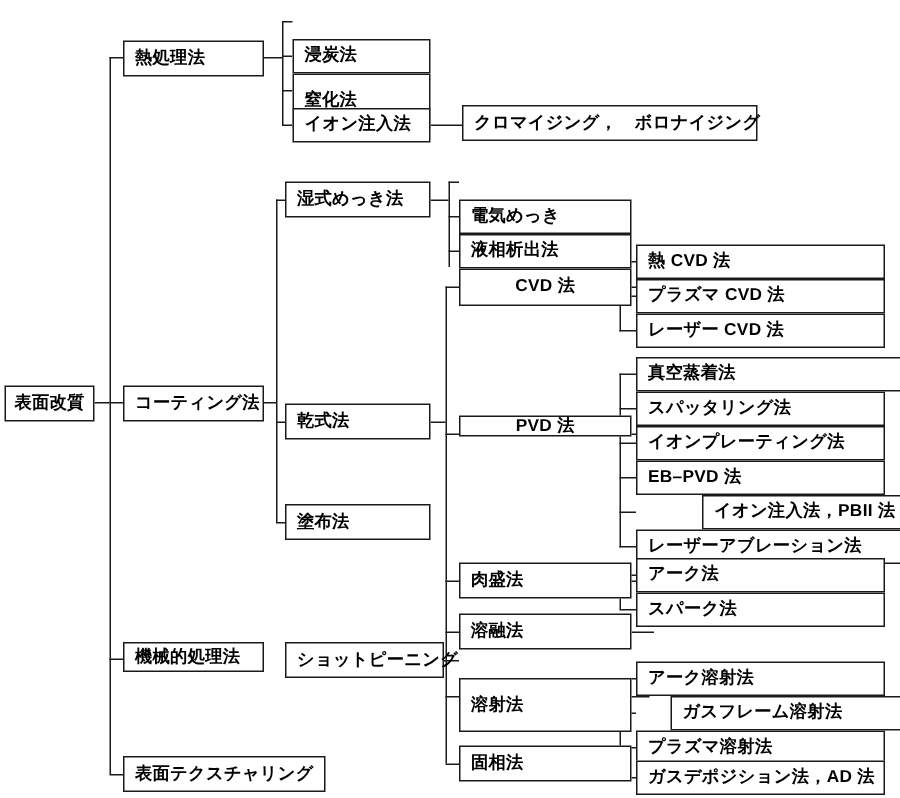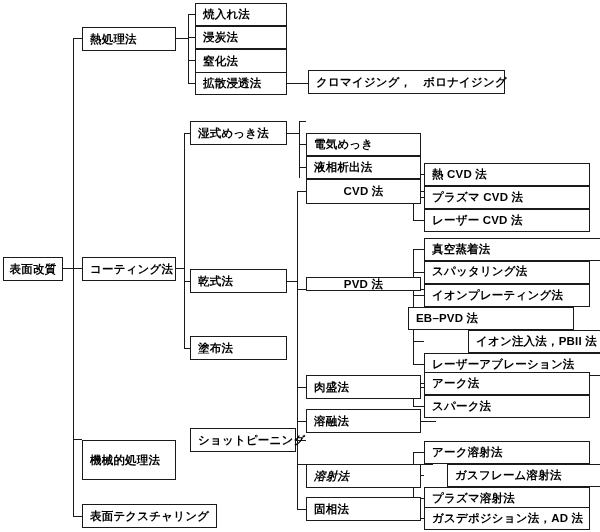--- a/index.html
+++ b/index.html
@@ -102,46 +102,45 @@
     <div class="line h" style="left: 421px; top: 464px; width: 12px;"></div>
     <div class="line v" style="left: 413px; top: 452px; height: 46px;"></div>
     <div class="line h" style="left: 413px; top: 452px; width: 11px;"></div>
     <div class="line h" style="left: 413px; top: 475px; width: 11px;"></div>
     <div class="line h" style="left: 413px; top: 498px; width: 11px;"></div>
     <div class="line h" style="left: 409px; top: 464px; width: 12px;"></div>
     <div class="line h" style="left: 421px; top: 518px; width: 15px;"></div>
     <div class="node center" style="left: 3px; top: 257px; width: 60px; height: 24px;">表面改質</div>
     <div class="node" style="left: 82px; top: 27px; width: 94px; height: 24px;">熱処理法</div>
     <div class="node" style="left: 82px; top: 257px; width: 94px; height: 24px;">コーティング法</div>
-    <div class="node" style="left: 82px; top: 440px; width: 94px; height: 40px;">機械的処理法</div>
+    <div class="node" style="left: 82px; top: 428px; width: 94px; height: 20px;">機械的処理法</div>
     <div class="node" style="left: 82px; top: 504px; width: 135px; height: 24px;">表面テクスチャリング</div>
-    <div class="node" style="left: 195px; top: 3px; width: 92px; height: 23px;">焼入れ法</div>
     <div class="node" style="left: 195px; top: 26px; width: 92px; height: 23px;">浸炭法</div>
-    <div class="node" style="left: 195px; top: 49px; width: 92px; height: 24px;">窒化法</div>
-    <div class="node" style="left: 195px; top: 72px; width: 92px; height: 23px;">拡散浸透法</div>
+    <div class="node" style="left: 195px; top: 49px; width: 92px; height: 37px;">窒化法</div>
+    <div class="node" style="left: 195px; top: 72px; width: 92px; height: 23px;">イオン注入法</div>
     <div class="node" style="left: 190px; top: 121px; width: 97px; height: 24px;">湿式めっき法</div>
     <div class="node" style="left: 190px; top: 269px; width: 97px; height: 24px;">乾式法</div>
     <div class="node" style="left: 190px; top: 336px; width: 97px; height: 24px;">塗布法</div>
     <div class="node" style="left: 190px; top: 428px; width: 106px; height: 24px;">ショットピーニング</div>
     <div class="node" style="left: 308px; top: 70px; width: 197px; height: 24px;">クロマイジング，　ボロナイジング</div>
     <div class="node" style="left: 306px; top: 133px; width: 115px; height: 23px;">電気めっき</div>
     <div class="node" style="left: 306px; top: 156px; width: 115px; height: 23px; text-align: right;">液相析出法</div>
     <div class="node center" style="left: 306px; top: 179px; width: 115px; height: 25px;">CVD 法</div>
     <div class="node center" style="left: 306px; top: 277px; width: 115px; height: 14px;">PVD 法</div>
     <div class="node" style="left: 306px; top: 375px; width: 115px; height: 24px;">肉盛法</div>
     <div class="node" style="left: 306px; top: 409px; width: 115px; height: 24px;">溶融法</div>
-    <div class="node" style="left: 306px; top: 464px; width: 115px; height: 24px; font-style: italic;">溶射法</div>
+    <div class="node" style="left: 306px; top: 452px; width: 115px; height: 36px;">溶射法</div>
     <div class="node" style="left: 306px; top: 497px; width: 115px; height: 24px;">固相法</div>
     <div class="node" style="left: 424px; top: 163px; width: 166px; height: 23px;">熱 CVD 法</div>
     <div class="node" style="left: 424px; top: 186px; width: 166px; height: 23px;">プラズマ CVD 法</div>
     <div class="node" style="left: 424px; top: 209px; width: 166px; height: 23px;">レーザー CVD 法</div>
     <div class="node" style="left: 424px; top: 238px; width: 200px; height: 23px;">真空蒸着法</div>
-    <div class="node" style="left: 424px; top: 261px; width: 166px; height: 23px; font-family: Liberation Mono, monospace;">スパッタリング法</div>
+    <div class="node" style="left: 424px; top: 261px; width: 166px; height: 23px;">スパッタリング法</div>
     <div class="node" style="left: 424px; top: 284px; width: 166px; height: 23px;">イオンプレーティング法</div>
-    <div class="node" style="left: 408px; top: 307px; width: 166px; height: 23px;">EB–PVD 法</div>
+    <div class="node" style="left: 424px; top: 307px; width: 166px; height: 23px;">EB–PVD 法</div>
     <div class="node" style="left: 424px; top: 330px; width: 166px; height: 23px; margin-left: 44px;">イオン注入法，PBII 法</div>
     <div class="node" style="left: 424px; top: 353px; width: 200px; height: 23px;">レーザーアブレーション法</div>
     <div class="node" style="left: 424px; top: 372px; width: 166px; height: 23px;">アーク法</div>
     <div class="node" style="left: 424px; top: 395px; width: 166px; height: 23px;">スパーク法</div>
     <div class="node" style="left: 424px; top: 441px; width: 166px; height: 23px;">アーク溶射法</div>
     <div class="node" style="left: 447px; top: 464px; width: 166px; height: 23px;">ガスフレーム溶射法</div>
     <div class="node" style="left: 424px; top: 487px; width: 166px; height: 23px;">プラズマ溶射法</div>
     <div class="node" style="left: 424px; top: 507px; width: 166px; height: 23px;">ガスデポジション法，AD 法</div>
   </div>
 

